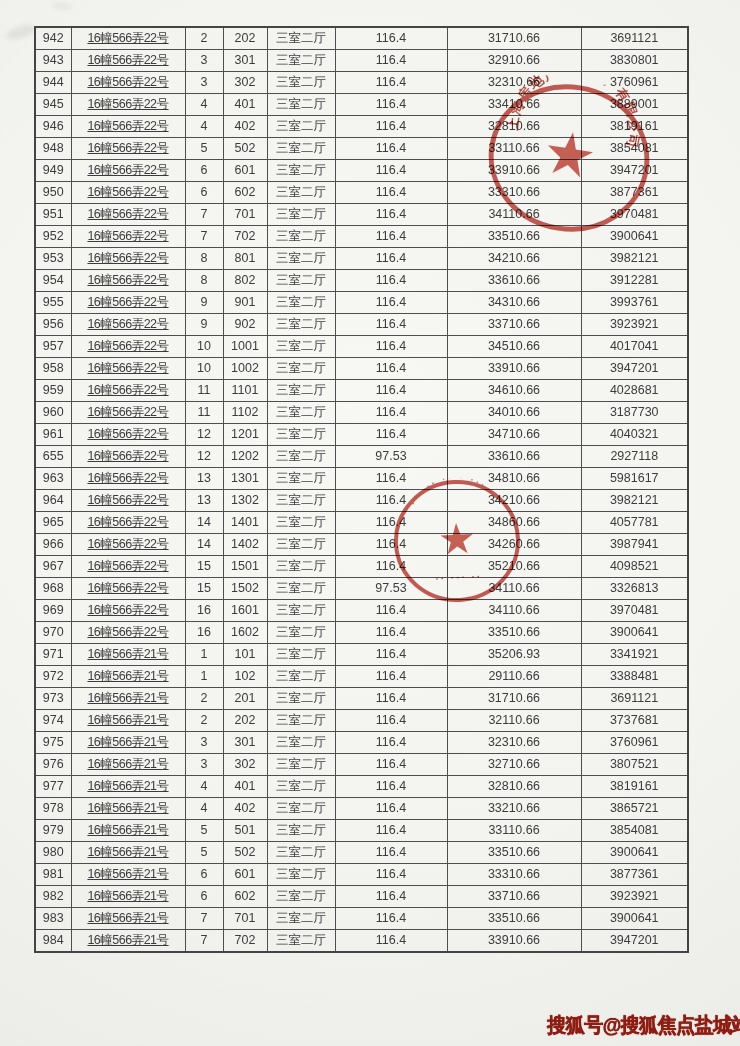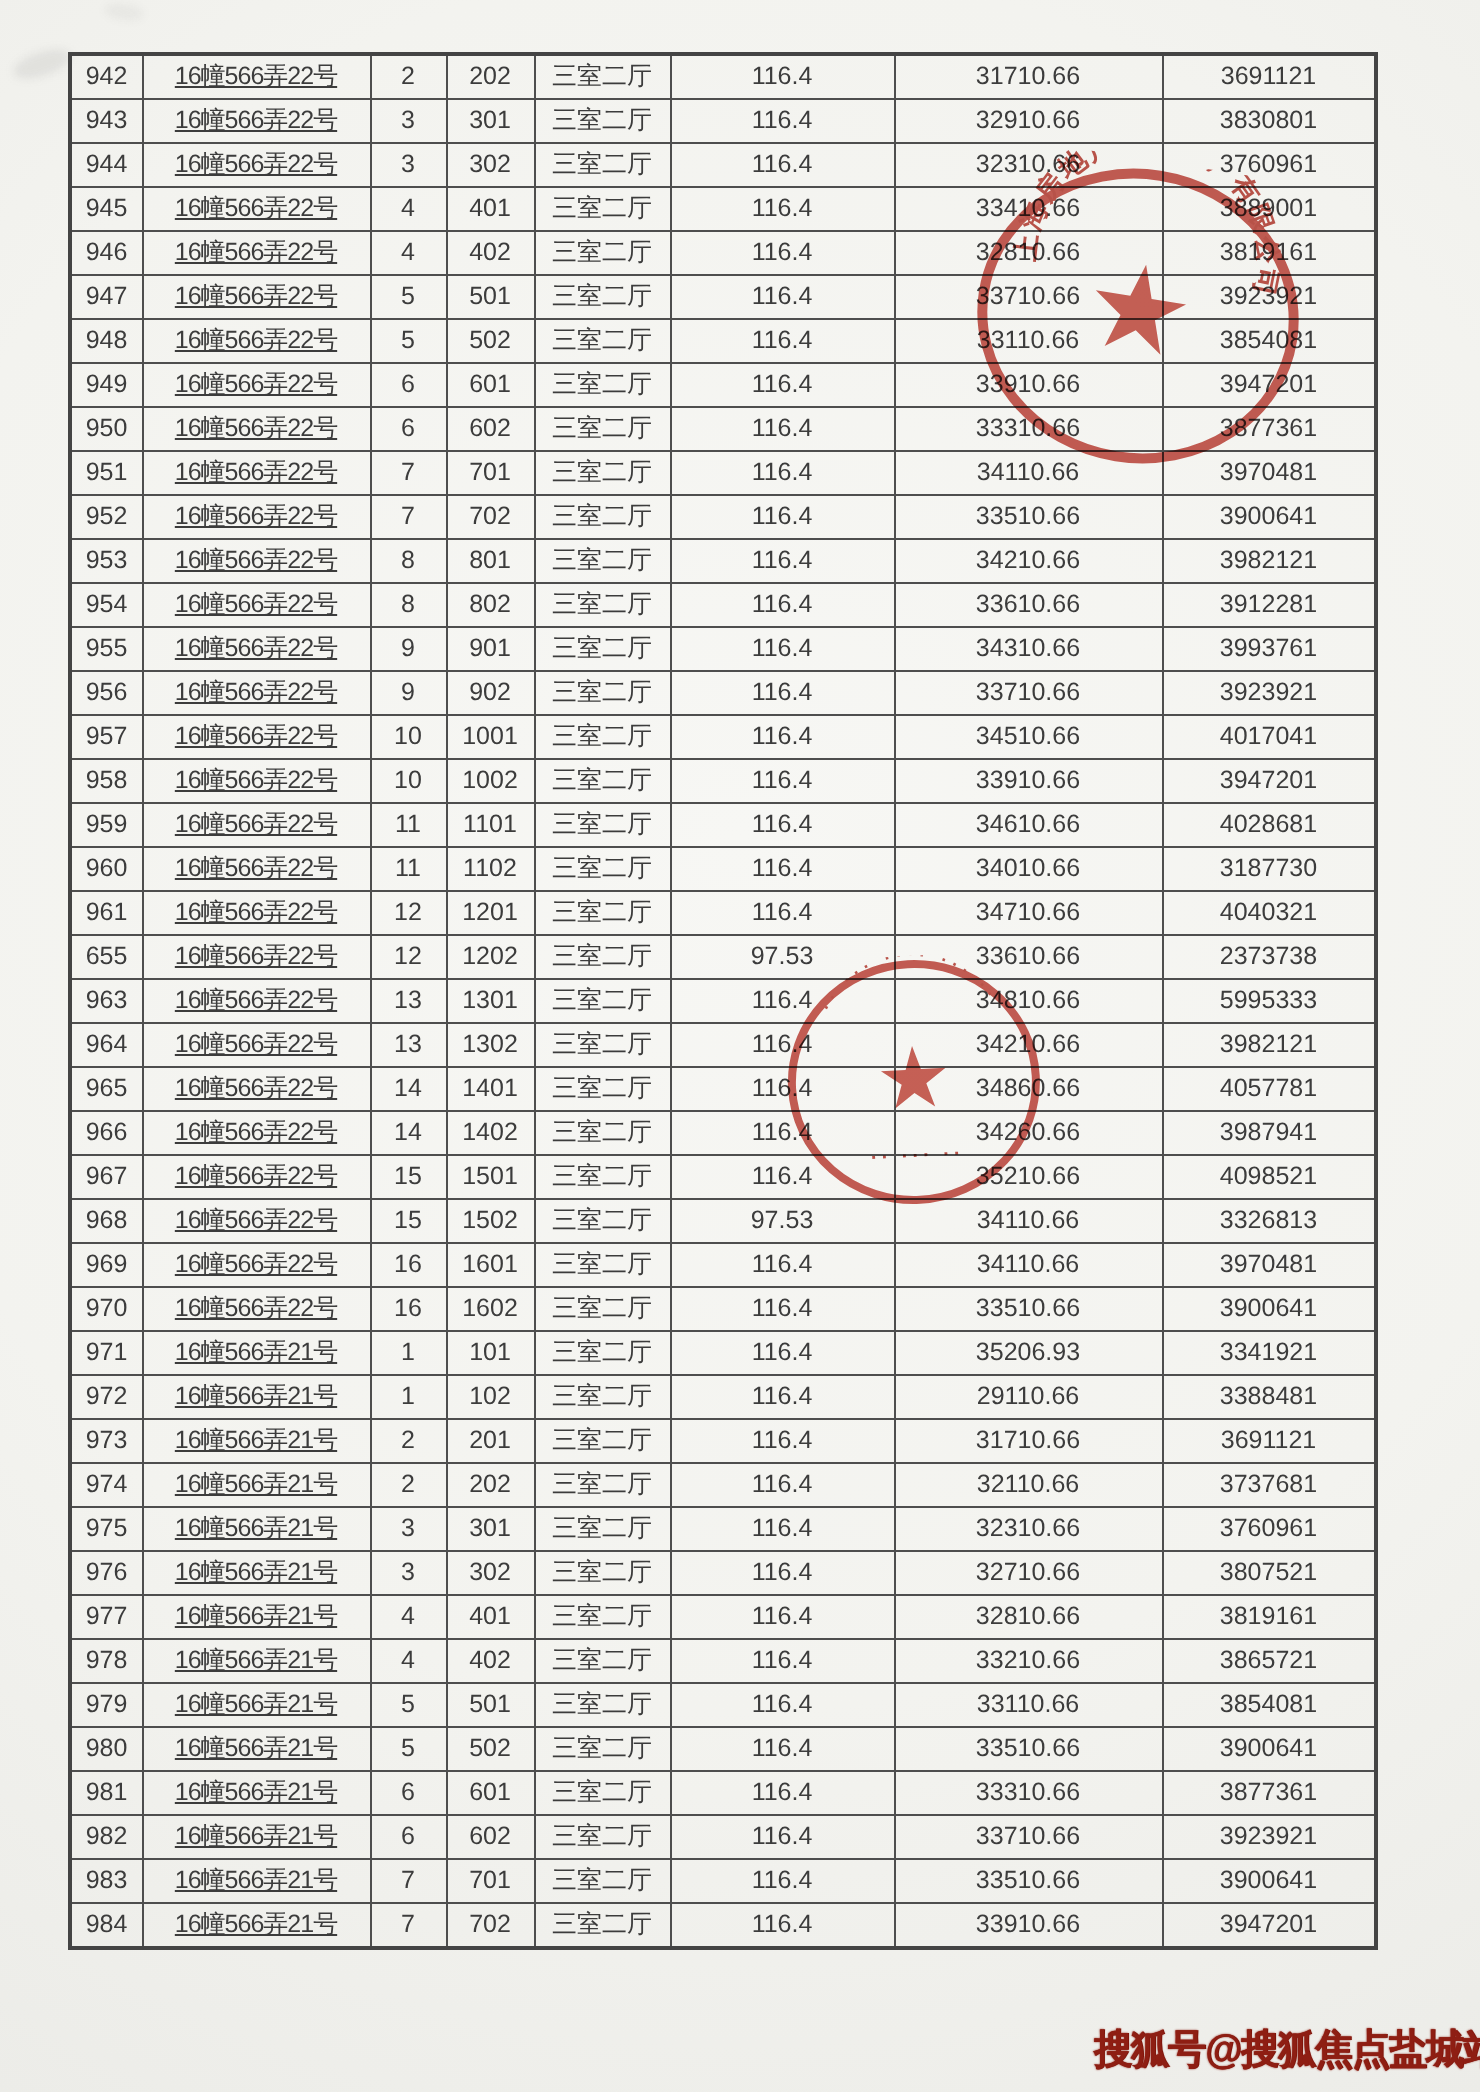--- a/index.html
+++ b/index.html
@@ -102,140 +102,130 @@
           <td class="c-seq">946</td>
           <td class="c-building_address">16幢566弄22号</td>
           <td class="c-floor">4</td>
           <td class="c-room_no">402</td>
           <td class="c-unit_layout">三室二厅</td>
           <td class="c-area_sqm">116.4</td>
           <td class="c-unit_price">32810.66</td>
           <td class="c-total_price">3819161</td>
         </tr>
         <tr>
-          <td class="c-seq">947</td>
+          <td class="c-seq">948</td>
           <td class="c-building_address">16幢566弄22号</td>
           <td class="c-floor">5</td>
-          <td class="c-room_no">501</td>
+          <td class="c-room_no">502</td>
+          <td class="c-unit_layout">三室二厅</td>
+          <td class="c-area_sqm">116.4</td>
+          <td class="c-unit_price">33110.66</td>
+          <td class="c-total_price">3854081</td>
+        </tr>
+        <tr>
+          <td class="c-seq">949</td>
+          <td class="c-building_address">16幢566弄22号</td>
+          <td class="c-floor">6</td>
+          <td class="c-room_no">601</td>
+          <td class="c-unit_layout">三室二厅</td>
+          <td class="c-area_sqm">116.4</td>
+          <td class="c-unit_price">33910.66</td>
+          <td class="c-total_price">3947201</td>
+        </tr>
+        <tr>
+          <td class="c-seq">950</td>
+          <td class="c-building_address">16幢566弄22号</td>
+          <td class="c-floor">6</td>
+          <td class="c-room_no">602</td>
+          <td class="c-unit_layout">三室二厅</td>
+          <td class="c-area_sqm">116.4</td>
+          <td class="c-unit_price">33310.66</td>
+          <td class="c-total_price">3877361</td>
+        </tr>
+        <tr>
+          <td class="c-seq">951</td>
+          <td class="c-building_address">16幢566弄22号</td>
+          <td class="c-floor">7</td>
+          <td class="c-room_no">701</td>
+          <td class="c-unit_layout">三室二厅</td>
+          <td class="c-area_sqm">116.4</td>
+          <td class="c-unit_price">34110.66</td>
+          <td class="c-total_price">3970481</td>
+        </tr>
+        <tr>
+          <td class="c-seq">952</td>
+          <td class="c-building_address">16幢566弄22号</td>
+          <td class="c-floor">7</td>
+          <td class="c-room_no">702</td>
+          <td class="c-unit_layout">三室二厅</td>
+          <td class="c-area_sqm">116.4</td>
+          <td class="c-unit_price">33510.66</td>
+          <td class="c-total_price">3900641</td>
+        </tr>
+        <tr>
+          <td class="c-seq">953</td>
+          <td class="c-building_address">16幢566弄22号</td>
+          <td class="c-floor">8</td>
+          <td class="c-room_no">801</td>
+          <td class="c-unit_layout">三室二厅</td>
+          <td class="c-area_sqm">116.4</td>
+          <td class="c-unit_price">34210.66</td>
+          <td class="c-total_price">3982121</td>
+        </tr>
+        <tr>
+          <td class="c-seq">954</td>
+          <td class="c-building_address">16幢566弄22号</td>
+          <td class="c-floor">8</td>
+          <td class="c-room_no">802</td>
+          <td class="c-unit_layout">三室二厅</td>
+          <td class="c-area_sqm">116.4</td>
+          <td class="c-unit_price">33610.66</td>
+          <td class="c-total_price">3912281</td>
+        </tr>
+        <tr>
+          <td class="c-seq">955</td>
+          <td class="c-building_address">16幢566弄22号</td>
+          <td class="c-floor">9</td>
+          <td class="c-room_no">901</td>
+          <td class="c-unit_layout">三室二厅</td>
+          <td class="c-area_sqm">116.4</td>
+          <td class="c-unit_price">34310.66</td>
+          <td class="c-total_price">3993761</td>
+        </tr>
+        <tr>
+          <td class="c-seq">956</td>
+          <td class="c-building_address">16幢566弄22号</td>
+          <td class="c-floor">9</td>
+          <td class="c-room_no">902</td>
           <td class="c-unit_layout">三室二厅</td>
           <td class="c-area_sqm">116.4</td>
           <td class="c-unit_price">33710.66</td>
           <td class="c-total_price">3923921</td>
         </tr>
         <tr>
-          <td class="c-seq">948</td>
-          <td class="c-building_address">16幢566弄22号</td>
-          <td class="c-floor">5</td>
-          <td class="c-room_no">502</td>
-          <td class="c-unit_layout">三室二厅</td>
-          <td class="c-area_sqm">116.4</td>
-          <td class="c-unit_price">33110.66</td>
-          <td class="c-total_price">3854081</td>
-        </tr>
-        <tr>
-          <td class="c-seq">949</td>
-          <td class="c-building_address">16幢566弄22号</td>
-          <td class="c-floor">6</td>
-          <td class="c-room_no">601</td>
+          <td class="c-seq">957</td>
+          <td class="c-building_address">16幢566弄22号</td>
+          <td class="c-floor">10</td>
+          <td class="c-room_no">1001</td>
+          <td class="c-unit_layout">三室二厅</td>
+          <td class="c-area_sqm">116.4</td>
+          <td class="c-unit_price">34510.66</td>
+          <td class="c-total_price">4017041</td>
+        </tr>
+        <tr>
+          <td class="c-seq">958</td>
+          <td class="c-building_address">16幢566弄22号</td>
+          <td class="c-floor">10</td>
+          <td class="c-room_no">1002</td>
           <td class="c-unit_layout">三室二厅</td>
           <td class="c-area_sqm">116.4</td>
           <td class="c-unit_price">33910.66</td>
           <td class="c-total_price">3947201</td>
         </tr>
         <tr>
-          <td class="c-seq">950</td>
-          <td class="c-building_address">16幢566弄22号</td>
-          <td class="c-floor">6</td>
-          <td class="c-room_no">602</td>
-          <td class="c-unit_layout">三室二厅</td>
-          <td class="c-area_sqm">116.4</td>
-          <td class="c-unit_price">33310.66</td>
-          <td class="c-total_price">3877361</td>
-        </tr>
-        <tr>
-          <td class="c-seq">951</td>
-          <td class="c-building_address">16幢566弄22号</td>
-          <td class="c-floor">7</td>
-          <td class="c-room_no">701</td>
-          <td class="c-unit_layout">三室二厅</td>
-          <td class="c-area_sqm">116.4</td>
-          <td class="c-unit_price">34110.66</td>
-          <td class="c-total_price">3970481</td>
-        </tr>
-        <tr>
-          <td class="c-seq">952</td>
-          <td class="c-building_address">16幢566弄22号</td>
-          <td class="c-floor">7</td>
-          <td class="c-room_no">702</td>
-          <td class="c-unit_layout">三室二厅</td>
-          <td class="c-area_sqm">116.4</td>
-          <td class="c-unit_price">33510.66</td>
-          <td class="c-total_price">3900641</td>
-        </tr>
-        <tr>
-          <td class="c-seq">953</td>
-          <td class="c-building_address">16幢566弄22号</td>
-          <td class="c-floor">8</td>
-          <td class="c-room_no">801</td>
-          <td class="c-unit_layout">三室二厅</td>
-          <td class="c-area_sqm">116.4</td>
-          <td class="c-unit_price">34210.66</td>
-          <td class="c-total_price">3982121</td>
-        </tr>
-        <tr>
-          <td class="c-seq">954</td>
-          <td class="c-building_address">16幢566弄22号</td>
-          <td class="c-floor">8</td>
-          <td class="c-room_no">802</td>
-          <td class="c-unit_layout">三室二厅</td>
-          <td class="c-area_sqm">116.4</td>
-          <td class="c-unit_price">33610.66</td>
-          <td class="c-total_price">3912281</td>
-        </tr>
-        <tr>
-          <td class="c-seq">955</td>
-          <td class="c-building_address">16幢566弄22号</td>
-          <td class="c-floor">9</td>
-          <td class="c-room_no">901</td>
-          <td class="c-unit_layout">三室二厅</td>
-          <td class="c-area_sqm">116.4</td>
-          <td class="c-unit_price">34310.66</td>
-          <td class="c-total_price">3993761</td>
-        </tr>
-        <tr>
-          <td class="c-seq">956</td>
-          <td class="c-building_address">16幢566弄22号</td>
-          <td class="c-floor">9</td>
-          <td class="c-room_no">902</td>
-          <td class="c-unit_layout">三室二厅</td>
-          <td class="c-area_sqm">116.4</td>
-          <td class="c-unit_price">33710.66</td>
-          <td class="c-total_price">3923921</td>
-        </tr>
-        <tr>
-          <td class="c-seq">957</td>
-          <td class="c-building_address">16幢566弄22号</td>
-          <td class="c-floor">10</td>
-          <td class="c-room_no">1001</td>
-          <td class="c-unit_layout">三室二厅</td>
-          <td class="c-area_sqm">116.4</td>
-          <td class="c-unit_price">34510.66</td>
-          <td class="c-total_price">4017041</td>
-        </tr>
-        <tr>
-          <td class="c-seq">958</td>
-          <td class="c-building_address">16幢566弄22号</td>
-          <td class="c-floor">10</td>
-          <td class="c-room_no">1002</td>
-          <td class="c-unit_layout">三室二厅</td>
-          <td class="c-area_sqm">116.4</td>
-          <td class="c-unit_price">33910.66</td>
-          <td class="c-total_price">3947201</td>
-        </tr>
-        <tr>
           <td class="c-seq">959</td>
           <td class="c-building_address">16幢566弄22号</td>
           <td class="c-floor">11</td>
           <td class="c-room_no">1101</td>
           <td class="c-unit_layout">三室二厅</td>
           <td class="c-area_sqm">116.4</td>
           <td class="c-unit_price">34610.66</td>
           <td class="c-total_price">4028681</td>
         </tr>
         <tr>
@@ -259,31 +249,31 @@
           <td class="c-total_price">4040321</td>
         </tr>
         <tr>
           <td class="c-seq">655</td>
           <td class="c-building_address">16幢566弄22号</td>
           <td class="c-floor">12</td>
           <td class="c-room_no">1202</td>
           <td class="c-unit_layout">三室二厅</td>
           <td class="c-area_sqm">97.53</td>
           <td class="c-unit_price">33610.66</td>
-          <td class="c-total_price">2373738</td>
+          <td class="c-total_price">2927118</td>
         </tr>
         <tr>
           <td class="c-seq">963</td>
           <td class="c-building_address">16幢566弄22号</td>
           <td class="c-floor">13</td>
           <td class="c-room_no">1301</td>
           <td class="c-unit_layout">三室二厅</td>
           <td class="c-area_sqm">116.4</td>
           <td class="c-unit_price">34810.66</td>
-          <td class="c-total_price">5995333</td>
+          <td class="c-total_price">5981617</td>
         </tr>
         <tr>
           <td class="c-seq">964</td>
           <td class="c-building_address">16幢566弄22号</td>
           <td class="c-floor">13</td>
           <td class="c-room_no">1302</td>
           <td class="c-unit_layout">三室二厅</td>
           <td class="c-area_sqm">116.4</td>
           <td class="c-unit_price">34210.66</td>
           <td class="c-total_price">3982121</td>

